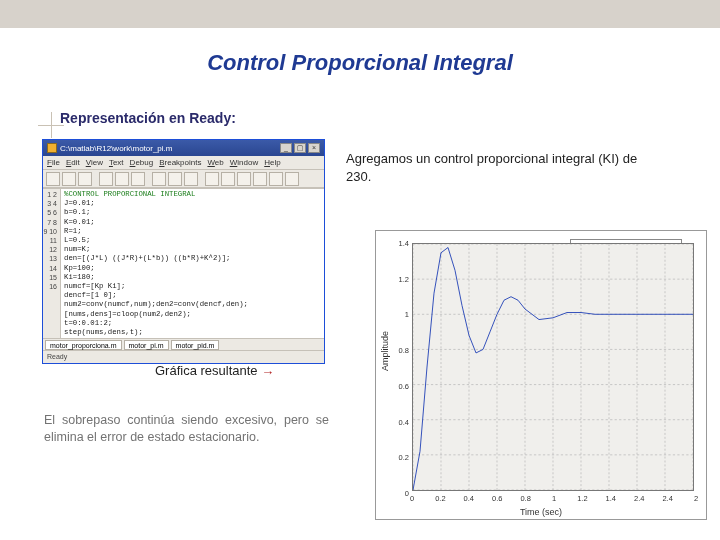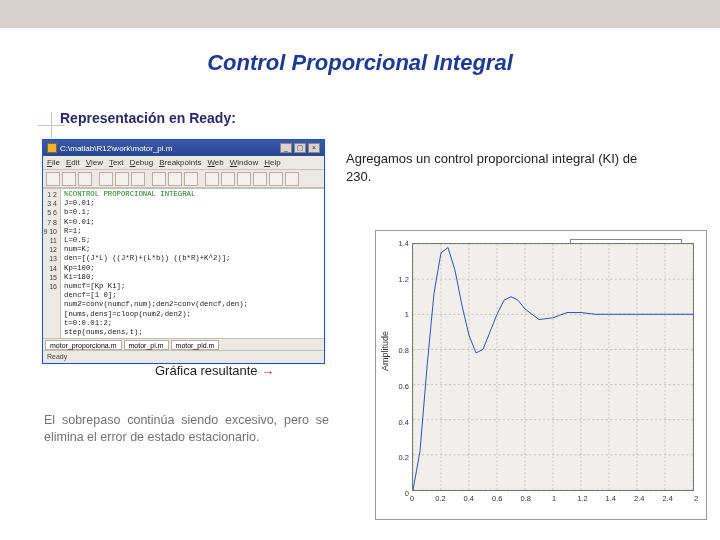--- a/index.html
+++ b/index.html
@@ -352,20 +352,21 @@
 <div class="result-label">
   <span>Gráfica resultante</span>
   <span class="arrow">→</span>
 </div>
 
 <div class="body-text">El sobrepaso continúa siendo excesivo, pero se elimina el error de estado estacionario.</div>
 
 <div class="chart-wrap">
   <div class="chart-title-box">Control Proporcional Integral</div>
   <div class="y-label">Amplitude</div>
+  <div class="x-label">Time (sec)</div>
   <div class="plot" id="plot">
     <svg id="plotsvg" viewBox="0 0 100 100" preserveAspectRatio="none">
         <line x1="0" y1="100" x2="100" y2="100" stroke="#bbb" stroke-width="0.3" stroke-dasharray="0.8 0.8"></line>
         <line x1="0" y1="85.71428571428571" x2="100" y2="85.71428571428571" stroke="#bbb" stroke-width="0.3" stroke-dasharray="0.8 0.8"></line>
         <line x1="0" y1="71.42857142857142" x2="100" y2="71.42857142857142" stroke="#bbb" stroke-width="0.3" stroke-dasharray="0.8 0.8"></line>
         <line x1="0" y1="57.14285714285714" x2="100" y2="57.14285714285714" stroke="#bbb" stroke-width="0.3" stroke-dasharray="0.8 0.8"></line>
         <line x1="0" y1="42.85714285714285" x2="100" y2="42.85714285714285" stroke="#bbb" stroke-width="0.3" stroke-dasharray="0.8 0.8"></line>
         <line x1="0" y1="28.57142857142857" x2="100" y2="28.57142857142857" stroke="#bbb" stroke-width="0.3" stroke-dasharray="0.8 0.8"></line>
         <line x1="0" y1="14.28571428571428" x2="100" y2="14.28571428571428" stroke="#bbb" stroke-width="0.3" stroke-dasharray="0.8 0.8"></line>
         <line x1="0" y1="0" x2="100" y2="0" stroke="#bbb" stroke-width="0.3" stroke-dasharray="0.8 0.8"></line>

